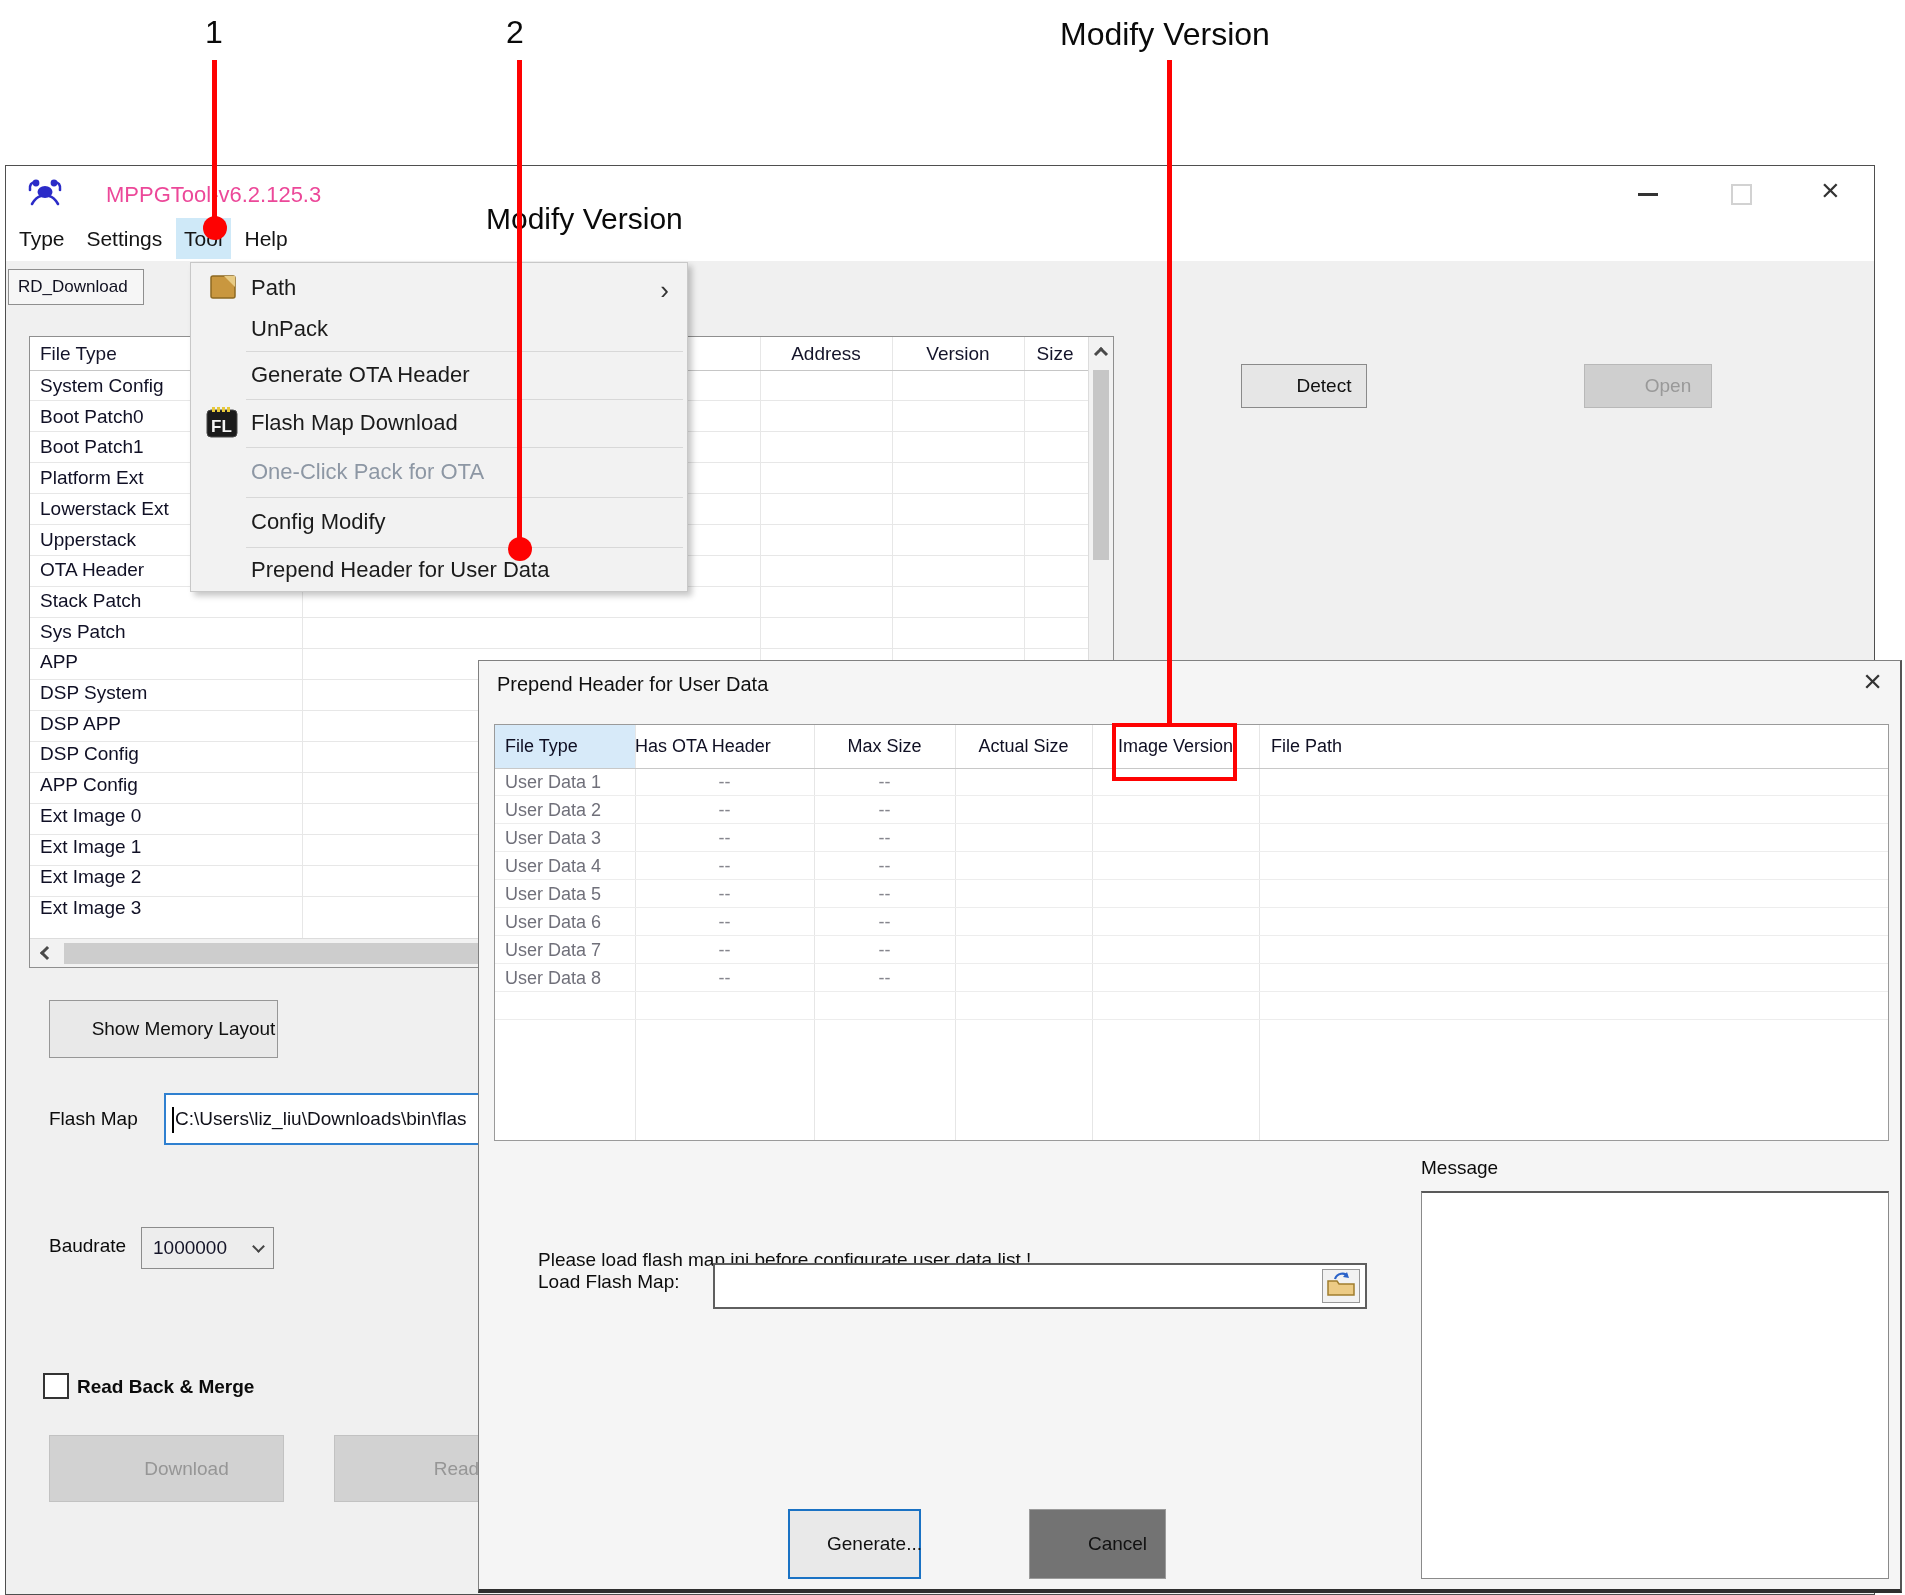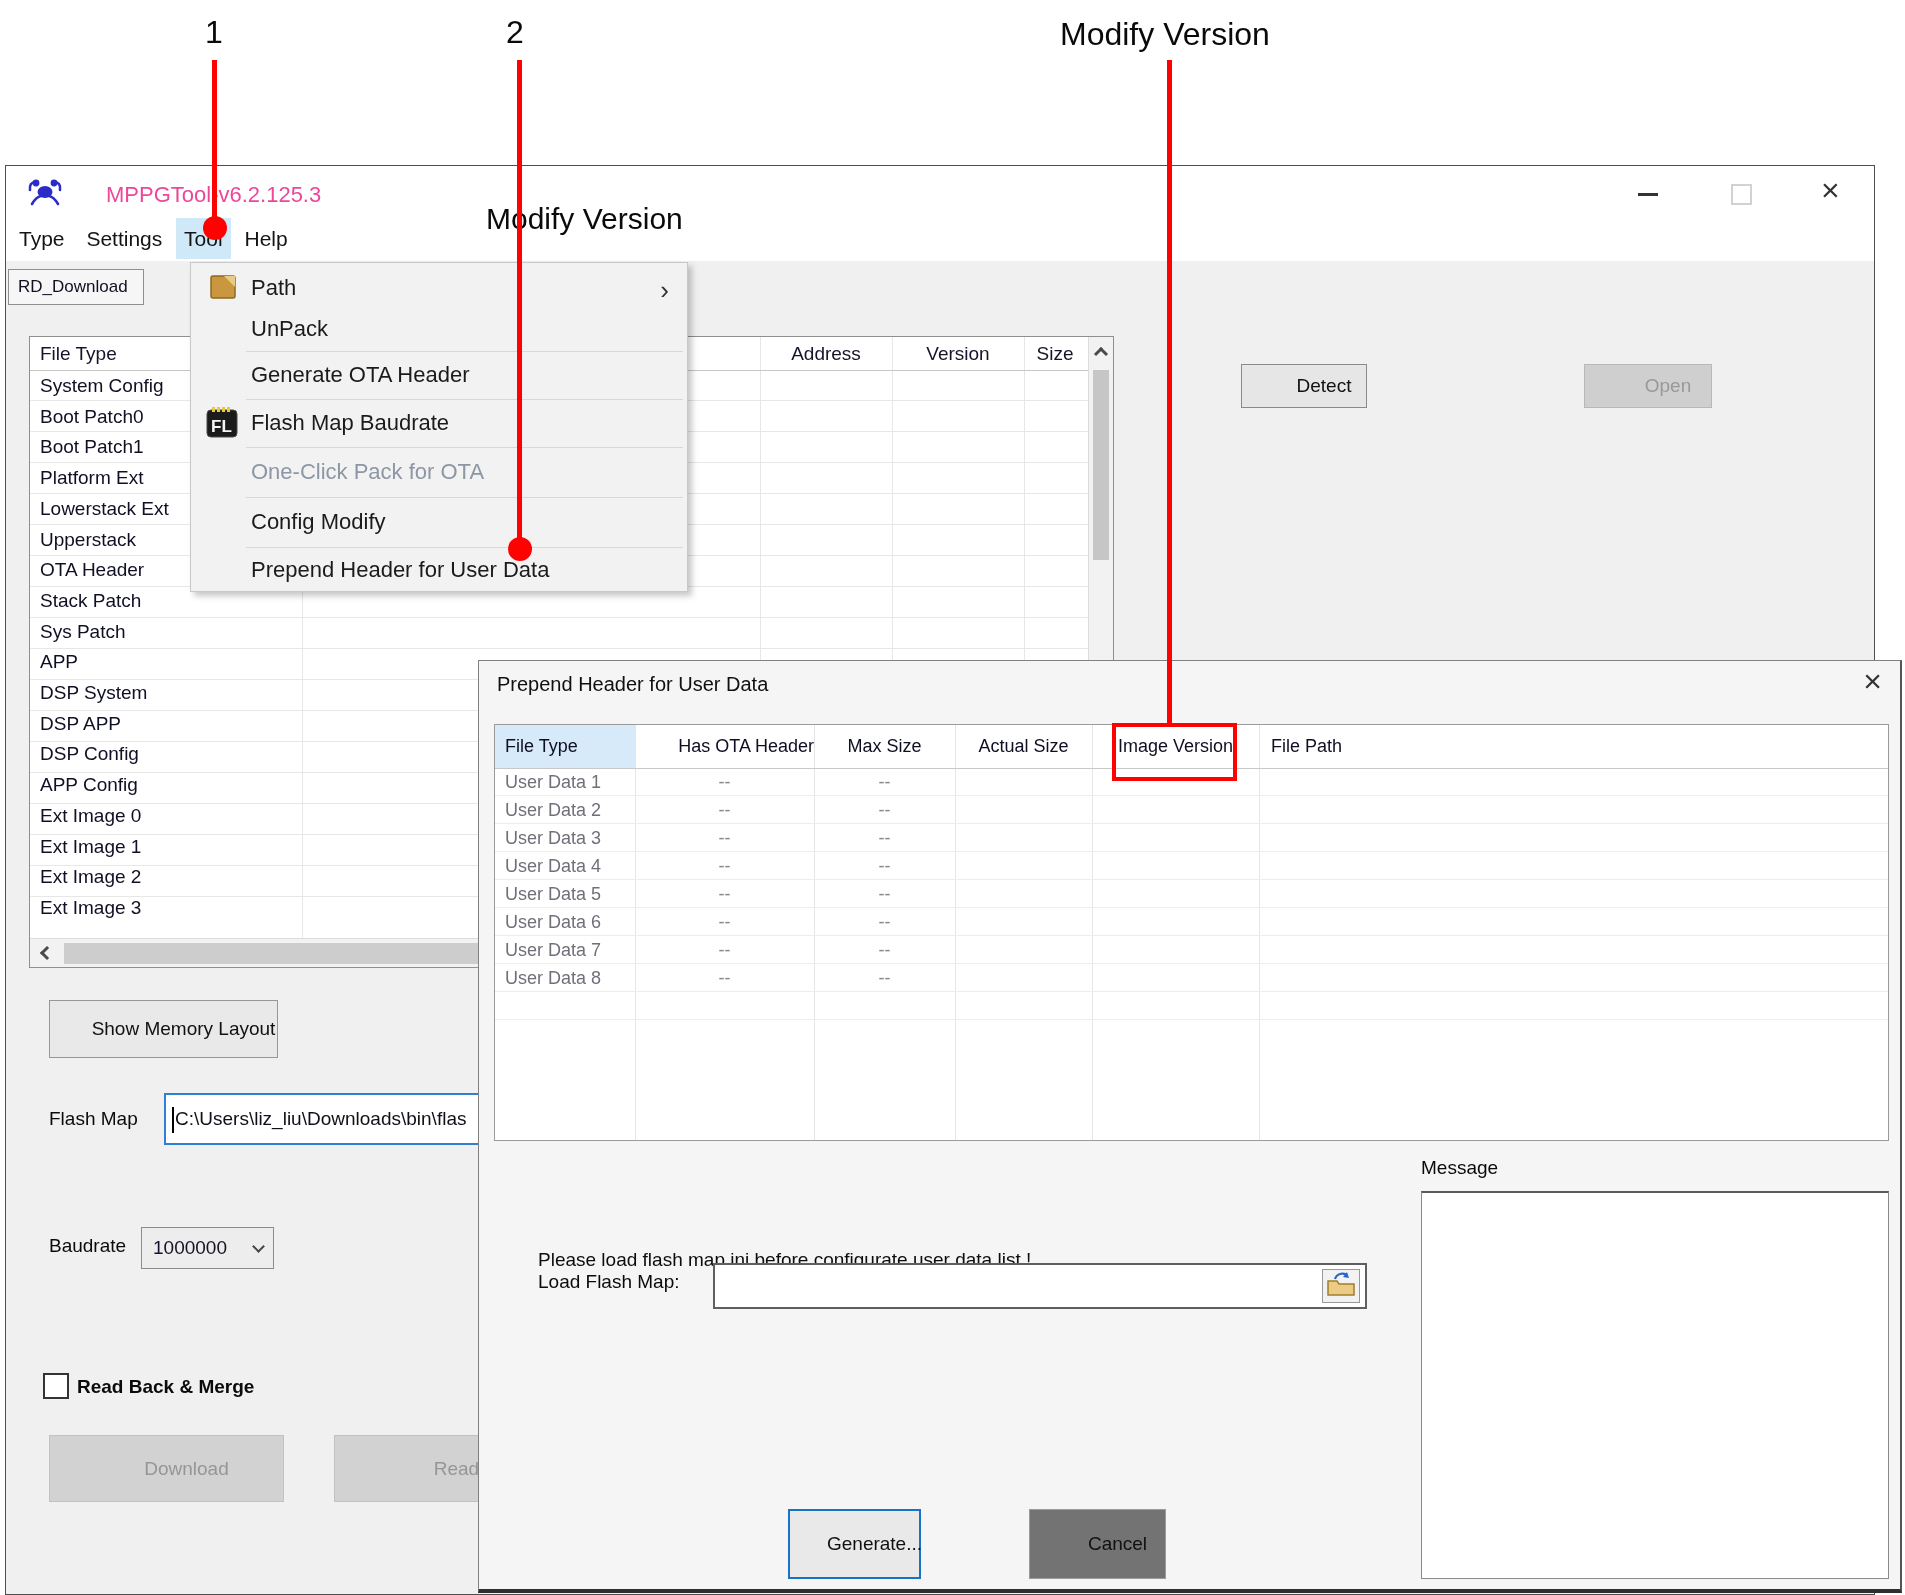--- a/index.html
+++ b/index.html
@@ -232,21 +232,21 @@
         <g fill="#e8c93a">
           <rect x="9" y="4" width="3" height="5"></rect>
             <rect x="14" y="4" width="3" height="5"></rect>
           <rect x="19" y="4" width="3" height="5"></rect>
             <rect x="24" y="4" width="3" height="5"></rect>
         </g>
         <text x="8" y="29" font-family="Liberation Sans, sans-serif" font-size="17" font-weight="bold" fill="#f5f5f5">FL</text>
       </svg>
     </span>
     <div class="abs tm-item" style="top:138px;height:44px;">
-      <span>Flash Map Baudrate</span>
+      <span>Flash Map Download</span>
     </div>
     <div class="abs tm-sep" style="top:184px;"></div>
     <div class="abs tm-item disabled" style="top:186px;height:46px;">
       <span>One-Click Pack for OTA</span>
     </div>
     <div class="abs tm-sep" style="top:234px;"></div>
     <div class="abs tm-item" style="top:236px;height:46px;">
       <span>Config Modify</span>
     </div>
     <div class="abs tm-sep" style="top:284px;"></div>
@@ -261,21 +261,21 @@
 
     <div id="dlg-table" class="abs">
       <div id="dt-filetype-cell" class="abs"></div>
       <div class="abs dt-colline" style="left:140px;"></div>
       <div class="abs dt-colline" style="left:319px;"></div>
       <div class="abs dt-colline" style="left:460px;"></div>
       <div class="abs dt-colline" style="left:597px;"></div>
       <div class="abs dt-colline" style="left:764px;"></div>
       <div id="dt-headline" class="abs"></div>
       <div class="abs dt-head" style="left:10px;">File Type</div>
-      <div class="abs dt-head" style="left:140px;width:179px;text-align:right;">Has OTA Header</div>
+      <div class="abs dt-head" style="left:140px;width:179px;text-align:left;">Has OTA Header</div>
       <div class="abs dt-head" style="left:319px;width:141px;text-align:center;">Max Size</div>
       <div class="abs dt-head" style="left:460px;width:137px;text-align:center;">Actual Size</div>
       <div class="abs dt-head" style="left:597px;width:167px;text-align:center;">Image Version</div>
       <div class="abs dt-head" style="left:776px;">File Path</div>
       <div id="dt-rowlines" class="abs"></div>
       <div class="abs udrow" style="top:43px;">
           <span class="ud-name">User Data 1</span>
           <span class="ud-ota">--</span>
           <span class="ud-max">--</span>
         </div>

